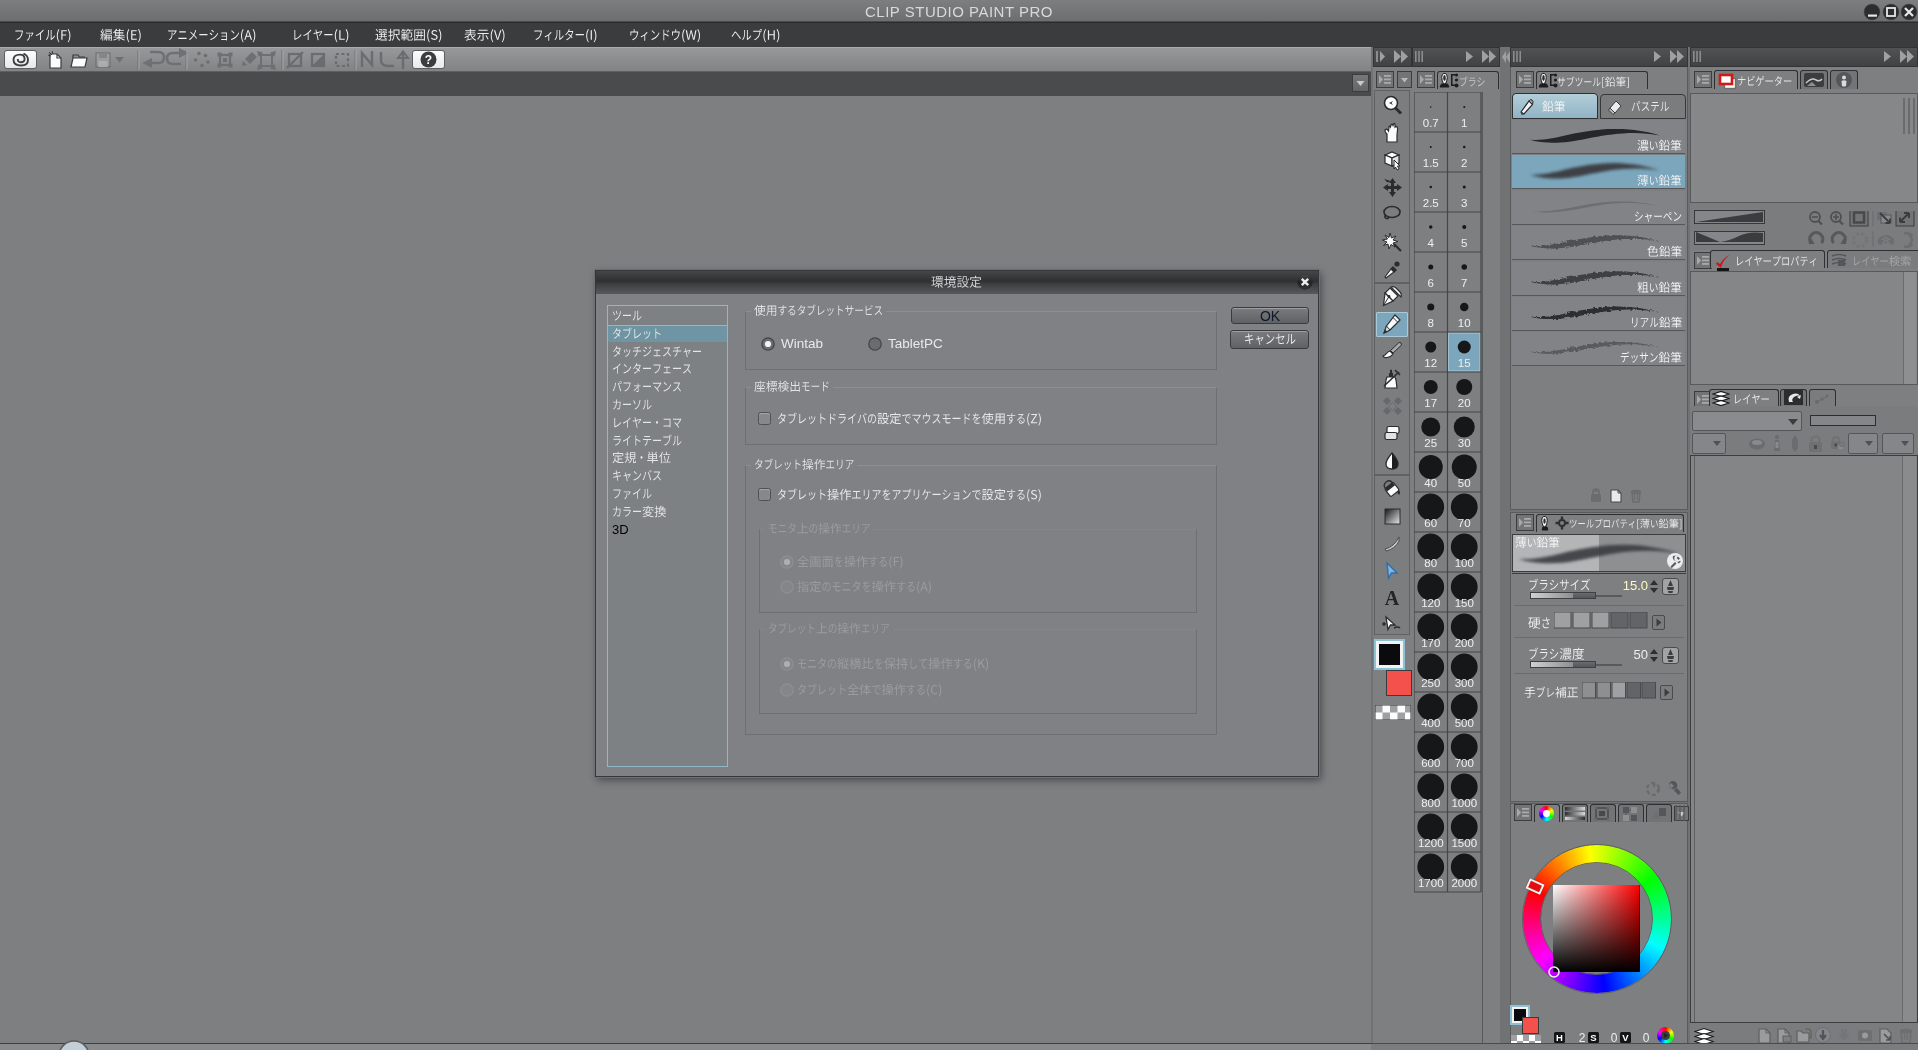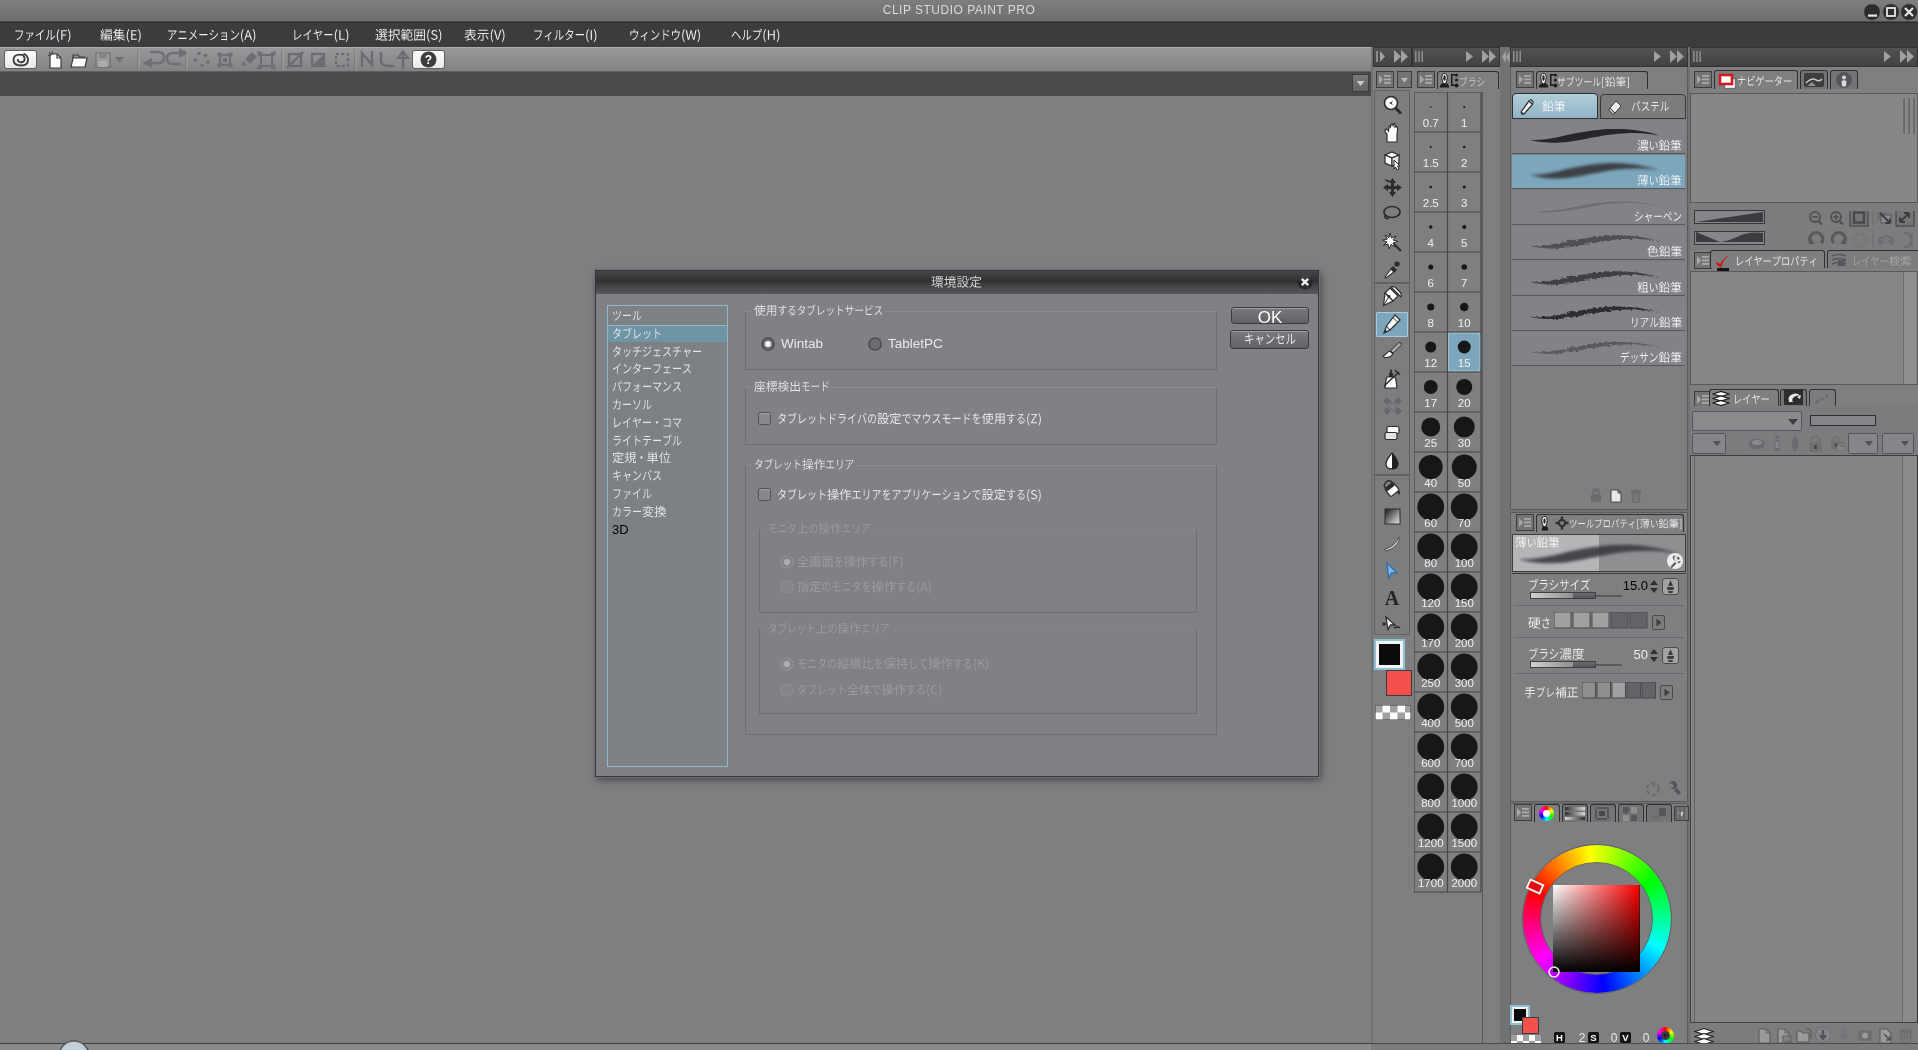--- a/index.html
+++ b/index.html
@@ -251,21 +251,21 @@
         <path id="g207" d="M0.9 -8.3Q1.1 -8.3 1.4 -8.3Q1.6 -8.3 1.7 -8.4Q2 -8.4 2.4 -8.5Q2.9 -8.5 3.5 -8.6Q4.1 -8.7 4.8 -8.7Q5.4 -8.8 6.1 -8.9Q6.7 -8.9 7.2 -9Q7.7 -9 8.1 -9.1Q8.5 -9.1 8.8 -9.1V-8.1Q8.5 -8.1 8.2 -8.1Q7.8 -8.1 7.5 -8Q7.1 -8 6.9 -7.9Q6.3 -7.7 5.9 -7.3Q5.5 -6.8 5.2 -6.3Q4.9 -5.7 4.7 -5.1Q4.6 -4.5 4.6 -4Q4.6 -3.2 4.8 -2.7Q5 -2.1 5.3 -1.8Q5.7 -1.4 6.1 -1.1Q6.6 -0.9 7 -0.8Q7.5 -0.7 8 -0.7L7.7 0.4Q7.2 0.4 6.6 0.2Q6.1 0 5.5 -0.3Q5 -0.6 4.6 -1.1Q4.2 -1.6 4 -2.2Q3.8 -2.9 3.8 -3.7Q3.8 -4.7 4 -5.5Q4.3 -6.4 4.8 -7Q5.2 -7.6 5.6 -8Q5.3 -7.9 4.9 -7.8Q4.4 -7.8 3.8 -7.7Q3.3 -7.6 2.8 -7.6Q2.2 -7.5 1.7 -7.4Q1.3 -7.3 0.9 -7.2Z"></path>
         <path id="g208" d="M1.3 0V-9.2H2.4V-4.6H2.4L6.3 -9.2H7.6L4.7 -5.7L8 0H6.7L4 -4.8L2.4 -2.9V0Z"></path>
         <path id="g209" d="M3.1 -10.5 3.9 -10.2Q3.6 -9.1 3.1 -8.1Q2.6 -7.1 2.1 -6.2Q1.5 -5.2 0.9 -4.5Q0.9 -4.7 0.8 -4.8Q0.7 -5 0.6 -5.2Q0.5 -5.4 0.4 -5.5Q0.9 -6.1 1.4 -6.9Q1.9 -7.7 2.3 -8.6Q2.8 -9.5 3.1 -10.5ZM2 -7.2 2.8 -8.1 2.8 -8.1V1H2ZM7.1 -10.5H8V0.9H7.1ZM3.7 -8H11.7V-7.1H3.7ZM5.1 -2.2H10V-1.3H5.1ZM8.5 -7.5Q8.8 -6.4 9.3 -5.3Q9.9 -4.2 10.5 -3.3Q11.2 -2.4 11.9 -1.8Q11.8 -1.7 11.6 -1.5Q11.4 -1.2 11.2 -1.1Q10.5 -1.7 9.9 -2.7Q9.2 -3.7 8.7 -4.9Q8.1 -6.1 7.8 -7.3ZM6.7 -7.6 7.4 -7.4Q7 -6.1 6.5 -4.9Q5.9 -3.7 5.2 -2.7Q4.6 -1.7 3.8 -1Q3.8 -1.1 3.6 -1.3Q3.5 -1.4 3.4 -1.5Q3.3 -1.7 3.2 -1.7Q3.9 -2.3 4.6 -3.2Q5.2 -4.2 5.8 -5.3Q6.4 -6.4 6.7 -7.6Z"></path>
         <path id="g210" d="M4.7 0.2Q3.9 0.2 3.1 -0.2Q2.4 -0.5 1.9 -1.1Q1.3 -1.7 1 -2.6Q0.7 -3.5 0.7 -4.6Q0.7 -5.7 1 -6.6Q1.3 -7.5 1.9 -8.1Q2.4 -8.7 3.2 -9Q3.9 -9.3 4.8 -9.3Q5.6 -9.3 6.3 -9Q6.9 -8.6 7.3 -8.2L6.7 -7.5Q6.3 -7.8 5.8 -8.1Q5.4 -8.3 4.8 -8.3Q3.9 -8.3 3.3 -7.9Q2.6 -7.4 2.3 -6.6Q1.9 -5.8 1.9 -4.6Q1.9 -3.5 2.3 -2.6Q2.6 -1.8 3.2 -1.3Q3.9 -0.9 4.8 -0.9Q5.4 -0.9 5.9 -1.1Q6.5 -1.4 6.9 -1.9L7.5 -1.2Q7 -0.5 6.3 -0.2Q5.6 0.2 4.7 0.2Z"></path>
         <path id="g211" d="M4.1 -9.2Q4 -9.4 4 -9.7Q3.9 -9.9 3.9 -10.1L4.8 -10.3Q4.8 -10.1 4.9 -9.8Q4.9 -9.6 4.9 -9.4Q4.9 -9.3 5 -8.8Q5.1 -8.3 5.2 -7.6Q5.3 -6.9 5.4 -6Q5.6 -5.2 5.7 -4.4Q5.8 -3.5 5.9 -2.8Q6.1 -2 6.2 -1.5Q6.2 -1 6.3 -0.8Q6.3 -0.5 6.4 -0.2Q6.4 0.1 6.5 0.4L5.6 0.6Q5.5 0.3 5.5 -0Q5.5 -0.4 5.4 -0.6Q5.4 -0.8 5.3 -1.3Q5.2 -1.8 5.1 -2.6Q5 -3.3 4.9 -4.1Q4.7 -5 4.6 -5.8Q4.5 -6.6 4.4 -7.3Q4.3 -8.1 4.2 -8.6Q4.1 -9 4.1 -9.2ZM1.1 -7.3Q1.3 -7.3 1.5 -7.4Q1.8 -7.4 2 -7.4Q2.2 -7.4 2.7 -7.5Q3.1 -7.6 3.6 -7.7Q4.2 -7.8 4.7 -7.9Q5.3 -8 5.9 -8.1Q6.4 -8.2 6.8 -8.3Q7.3 -8.4 7.5 -8.5Q7.8 -8.5 8 -8.6Q8.1 -8.7 8.3 -8.7L8.4 -7.6Q8.3 -7.6 8.1 -7.6Q7.9 -7.5 7.7 -7.5Q7.4 -7.4 7 -7.3Q6.5 -7.3 6 -7.1Q5.4 -7 4.9 -6.9Q4.3 -6.8 3.8 -6.7Q3.2 -6.6 2.8 -6.5Q2.4 -6.4 2.2 -6.4Q1.9 -6.3 1.8 -6.3Q1.6 -6.2 1.3 -6.1ZM1.1 -3.6Q1.3 -3.6 1.6 -3.6Q1.8 -3.6 2 -3.7Q2.3 -3.7 2.8 -3.8Q3.3 -3.9 3.9 -4Q4.5 -4.1 5.1 -4.3Q5.7 -4.4 6.3 -4.5Q6.9 -4.7 7.4 -4.8Q7.9 -4.9 8.2 -5Q8.5 -5 8.8 -5.1Q9 -5.1 9.2 -5.2L9.3 -4.1Q9.2 -4.1 8.9 -4Q8.7 -4 8.4 -3.9Q8.1 -3.9 7.5 -3.8Q7 -3.7 6.4 -3.5Q5.8 -3.4 5.2 -3.3Q4.6 -3.2 4 -3Q3.4 -2.9 2.9 -2.8Q2.5 -2.7 2.2 -2.7Q1.9 -2.6 1.7 -2.5Q1.5 -2.5 1.3 -2.4Z"></path>
         <path id="g212" d="M4 -8Q4 -7.8 4.1 -7.6Q4.1 -7.4 4.1 -7.1Q4.2 -6.9 4.3 -6.3Q4.5 -5.7 4.6 -5Q4.8 -4.3 5 -3.5Q5.1 -2.7 5.3 -2Q5.4 -1.3 5.6 -0.8Q5.7 -0.2 5.7 0Q5.8 0.1 5.8 0.3Q5.9 0.4 5.9 0.6Q5.9 0.8 6 0.9L5.1 1.2Q5.1 0.9 5 0.7Q5 0.5 4.9 0.2Q4.9 0 4.8 -0.5Q4.6 -1.1 4.5 -1.8Q4.3 -2.5 4.1 -3.3Q4 -4.1 3.8 -4.8Q3.7 -5.6 3.5 -6.1Q3.4 -6.7 3.4 -6.9Q3.3 -7.1 3.2 -7.3Q3.2 -7.5 3.1 -7.7ZM9 -6.2Q8.8 -5.8 8.6 -5.2Q8.3 -4.7 8 -4.2Q7.7 -3.7 7.4 -3.2Q7 -2.7 6.8 -2.4L6 -2.8Q6.4 -3.2 6.7 -3.7Q7.1 -4.1 7.4 -4.6Q7.7 -5.1 7.8 -5.5Q7.7 -5.5 7.4 -5.4Q7.1 -5.3 6.6 -5.2Q6.1 -5.1 5.5 -4.9Q4.9 -4.8 4.3 -4.6Q3.7 -4.5 3.2 -4.4Q2.7 -4.2 2.3 -4.1Q1.9 -4 1.8 -4L1.6 -5Q1.8 -5 2 -5Q2.2 -5.1 2.4 -5.1Q2.5 -5.1 2.9 -5.2Q3.2 -5.3 3.7 -5.4Q4.1 -5.5 4.7 -5.6Q5.2 -5.8 5.8 -5.9Q6.3 -6 6.8 -6.1Q7.3 -6.3 7.6 -6.4Q8 -6.4 8.1 -6.5Q8.2 -6.5 8.3 -6.5Q8.4 -6.6 8.5 -6.6Z"></path>
         <path id="g213" d="M3.2 -1.7Q3.2 -2 3.2 -2.5Q3.2 -3.1 3.2 -3.8Q3.2 -4.4 3.2 -5.2Q3.2 -5.9 3.2 -6.6Q3.2 -7.3 3.2 -7.9Q3.2 -8.5 3.2 -8.9Q3.2 -9 3.2 -9.2Q3.2 -9.5 3.2 -9.7Q3.1 -9.9 3.1 -10H4.1Q4.1 -9.8 4 -9.5Q4 -9.1 4 -8.9Q4 -8.5 4 -8Q4 -7.4 4 -6.7Q4 -6.1 4 -5.4Q4 -4.7 4 -4Q4 -3.3 4 -2.8Q4 -2.3 4 -1.9Q4 -1.5 4.1 -1.2Q4.3 -1 4.6 -0.9Q4.9 -0.8 5.5 -0.8Q6.1 -0.8 6.7 -0.8Q7.2 -0.8 7.7 -0.9Q8.3 -1 8.8 -1.1L8.7 -0Q8.3 0.1 7.8 0.1Q7.3 0.2 6.7 0.2Q6.1 0.2 5.5 0.2Q4.8 0.2 4.3 0.1Q3.8 0 3.6 -0.2Q3.4 -0.5 3.3 -0.8Q3.2 -1.2 3.2 -1.7ZM9.2 -7.5Q9.2 -7.4 9.1 -7.2Q9 -7.1 9 -7Q8.8 -6.6 8.5 -6.1Q8.3 -5.6 8 -5.1Q7.7 -4.5 7.4 -4.1Q7.1 -3.6 6.8 -3.2L6.1 -3.7Q6.5 -4.2 6.9 -4.7Q7.2 -5.3 7.5 -5.9Q7.8 -6.4 8 -6.8Q7.9 -6.8 7.5 -6.7Q7.2 -6.6 6.6 -6.5Q6.1 -6.3 5.4 -6.2Q4.7 -6 4 -5.8Q3.3 -5.6 2.7 -5.5Q2 -5.3 1.5 -5.2Q1.1 -5.1 0.8 -5L0.6 -6.1Q0.9 -6.1 1.4 -6.2Q1.9 -6.3 2.5 -6.5Q3.2 -6.6 3.9 -6.8Q4.5 -7 5.2 -7.1Q5.9 -7.3 6.5 -7.4Q7.1 -7.6 7.5 -7.7Q7.9 -7.8 8 -7.8Q8.2 -7.9 8.4 -7.9Q8.5 -8 8.6 -8.1Z"></path>
       </defs>
     </svg>
 <div style="position:absolute;left:0px;top:0px;width:1918px;height:22px;background:linear-gradient(#7d7e80,#6d6e70);border-bottom:1px solid #4a4b4d"></div>
-    <div style="position:absolute;left:959px;top:4px;color:#d8d9db;font-size:12px;line-height:1.1;white-space:pre;transform:translateX(-50%);letter-spacing:0.5px;">CLIP STUDIO PAINT PRO</div>
+    <div style="position:absolute;left:959px;top:4px;color:#d8d9db;font-size:15px;line-height:1.1;white-space:pre;transform:translateX(-50%);letter-spacing:0.5px;">CLIP STUDIO PAINT PRO</div>
     <svg style="position:absolute;left:1860px;top:0px;" width="58" height="24" viewBox="0 0 58 24">
       <circle cx="12" cy="12" r="8" fill="#2c2d2f" stroke="#505153" stroke-width="0.5"></circle>
       <circle cx="31" cy="12" r="8" fill="#2c2d2f" stroke="#505153" stroke-width="0.5"></circle>
       <circle cx="49" cy="12" r="8" fill="#2c2d2f" stroke="#505153" stroke-width="0.5"></circle>
       <rect x="8" y="14.5" width="9" height="2.2" fill="#e8e8e8"></rect>
       <rect x="27" y="8" width="8" height="8" fill="none" stroke="#e8e8e8" stroke-width="1.8"></rect>
       <path d="M45 8 L53 16 M53 8 L45 16" stroke="#e8e8e8" stroke-width="2.2"></path>
     </svg>
     <div style="position:absolute;left:0px;top:22px;width:1918px;height:25px;background:#3b3c3e;border-top:1px solid #2a2b2d"></div>
     <svg style="position:absolute;left:14.0px;top:28px;overflow:visible" width="58" height="18">
@@ -1007,21 +1007,21 @@
     <svg style="position:absolute;left:1528.0px;top:578px;overflow:visible" width="62" height="18">
       <g transform="translate(0,11.7)" fill="#eceded">
         <use href="#g84" x="0"></use>
         <use href="#g85" x="10.4"></use>
         <use href="#g14" x="20.8"></use>
         <use href="#g86" x="31.2"></use>
         <use href="#g2" x="41.6"></use>
         <use href="#g87" x="52"></use>
       </g>
     </svg>
-    <div style="position:absolute;left:1648px;top:579px;color:#000000;font-size:13px;line-height:1.1;white-space:pre;transform:translateX(-100%);">15.0</div>
+    <div style="position:absolute;left:1648px;top:579px;color:#fef9c3;font-size:13px;line-height:1.1;white-space:pre;transform:translateX(-100%);">15.0</div>
     <svg style="position:absolute;left:1649px;top:579px;" width="10" height="16" viewBox="0 0 10 16">
       <path d="M1 6 L9 6 L5 1 Z" fill="#2e2f31"></path>
       <path d="M1 9 L9 9 L5 14 Z" fill="#2e2f31"></path>
     </svg>
     <div style="position:absolute;left:1662px;top:578px;width:17px;height:17px;background:#a2a3a5;border:1px solid #4a4b4d;border-radius:3px"></div>
     <svg style="position:absolute;left:1662px;top:578px;" width="17" height="17" viewBox="0 0 17 17">
       <path d="M8.5 2 L11 8 L6 8 Z M5 9 L12 9 L11.5 12 L5.5 12 Z M6 13 L11 13 L10.5 15 L6.5 15 Z" fill="#3c3d3f"></path>
     </svg>
     <div style="position:absolute;left:1530px;top:592px;width:66px;height:7px;background:linear-gradient(#6a6b6d,#55565a);border:1px solid #3f4042"></div>
     <div style="position:absolute;left:1531px;top:593px;width:42px;height:5px;background:linear-gradient(90deg,#d0d1d3,#8e8f91)"></div>
@@ -1855,21 +1855,21 @@
         <use href="#g181" x="84.5"></use>
         <use href="#g182" x="96.8"></use>
         <use href="#g173" x="109"></use>
         <use href="#g174" x="119"></use>
         <use href="#g175" x="129"></use>
         <use href="#g210" x="133.2"></use>
         <use href="#g177" x="141.2"></use>
       </g>
     </svg>
     <div style="position:absolute;left:1231px;top:307px;width:78px;height:17px;background:linear-gradient(#7a7b7d,#606164);border:1px solid #3a3b3d;border-radius:3px;box-shadow:inset 0 1px 0 rgba(255,255,255,0.28)"></div>
-    <div style="position:absolute;left:1270.0px;top:309px;color:#ffffff;font-size:17px;line-height:1.1;white-space:pre;transform:translateX(-50%);">OK</div>
+    <div style="position:absolute;left:1270.0px;top:309px;color:#0f172a;font-size:14px;line-height:1.1;white-space:pre;transform:translateX(-50%);">OK</div>
     <div style="position:absolute;left:1230px;top:330px;width:79px;height:19px;background:linear-gradient(#7a7b7d,#606164);border:1px solid #3a3b3d;border-radius:3px;box-shadow:inset 0 1px 0 rgba(255,255,255,0.28)"></div>
     <svg style="position:absolute;left:1243.5px;top:332px;overflow:visible" width="52" height="18">
       <g transform="translate(0,11.7)" fill="#eceded">
         <use href="#g211" x="0"></use>
         <use href="#g212" x="10.4"></use>
         <use href="#g16" x="20.8"></use>
         <use href="#g213" x="31.2"></use>
         <use href="#g3" x="41.6"></use>
       </g>
     </svg>

